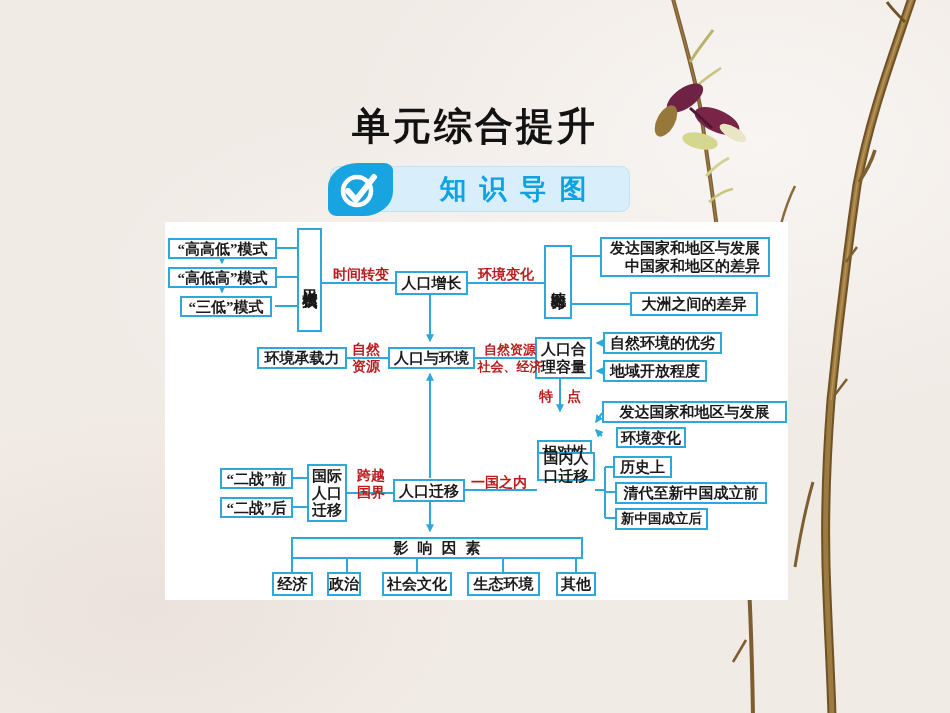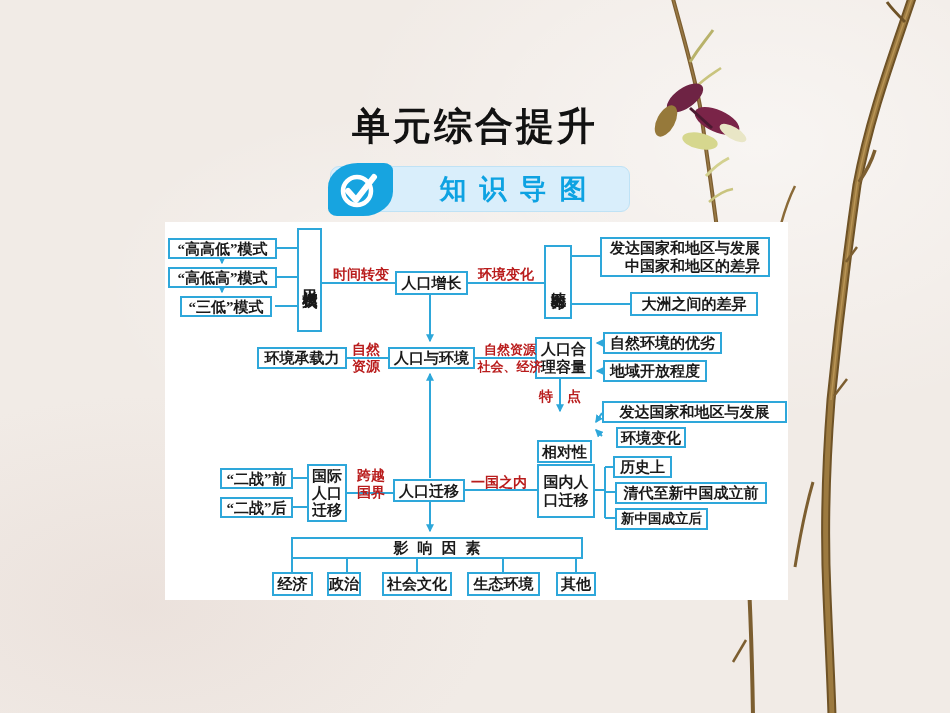--- a/index.html
+++ b/index.html
@@ -168,21 +168,21 @@
 <div class="node" style="left:603px;top:360px;width:104px;height:22px">地域开放程度</div>
 <div class="node" style="left:537px;top:440px;width:55px;height:23px">相对性</div>
 <div class="node" style="left:602px;top:401px;width:185px;height:22px">发达国家和地区与发展</div>
 <div class="node" style="left:616px;top:427px;width:70px;height:21px">环境变化</div>
 <div class="node" style="left:220px;top:468px;width:73px;height:21px">“二战”前</div>
 <div class="node" style="left:220px;top:497px;width:73px;height:21px">“二战”后</div>
 <div class="node" style="left:307px;top:464px;width:40px;height:58px;line-height:17px">国际
 人口
 迁移</div>
 <div class="node" style="left:393px;top:479px;width:72px;height:23px">人口迁移</div>
-<div class="node" style="left:537px;top:464px;width:58px;height:54px">国内人
+<div class="node" style="left:537px;top:452px;width:58px;height:29px">国内人
 口迁移</div>
 <div class="node" style="left:613px;top:456px;width:59px;height:22px">历史上</div>
 <div class="node" style="left:615px;top:482px;width:152px;height:22px">清代至新中国成立前</div>
 <div class="node f13" style="left:615px;top:508px;width:93px;height:22px">新中国成立后</div>
 <div class="node ls" style="left:291px;top:537px;width:292px;height:22px">影响因素</div>
 <div class="node" style="left:272px;top:572px;width:41px;height:24px">经济</div>
 <div class="node" style="left:327px;top:572px;width:34px;height:24px">政治</div>
 <div class="node" style="left:382px;top:572px;width:70px;height:24px">社会文化</div>
 <div class="node" style="left:467px;top:572px;width:73px;height:24px">生态环境</div>
 <div class="node" style="left:556px;top:572px;width:40px;height:24px">其他</div>

